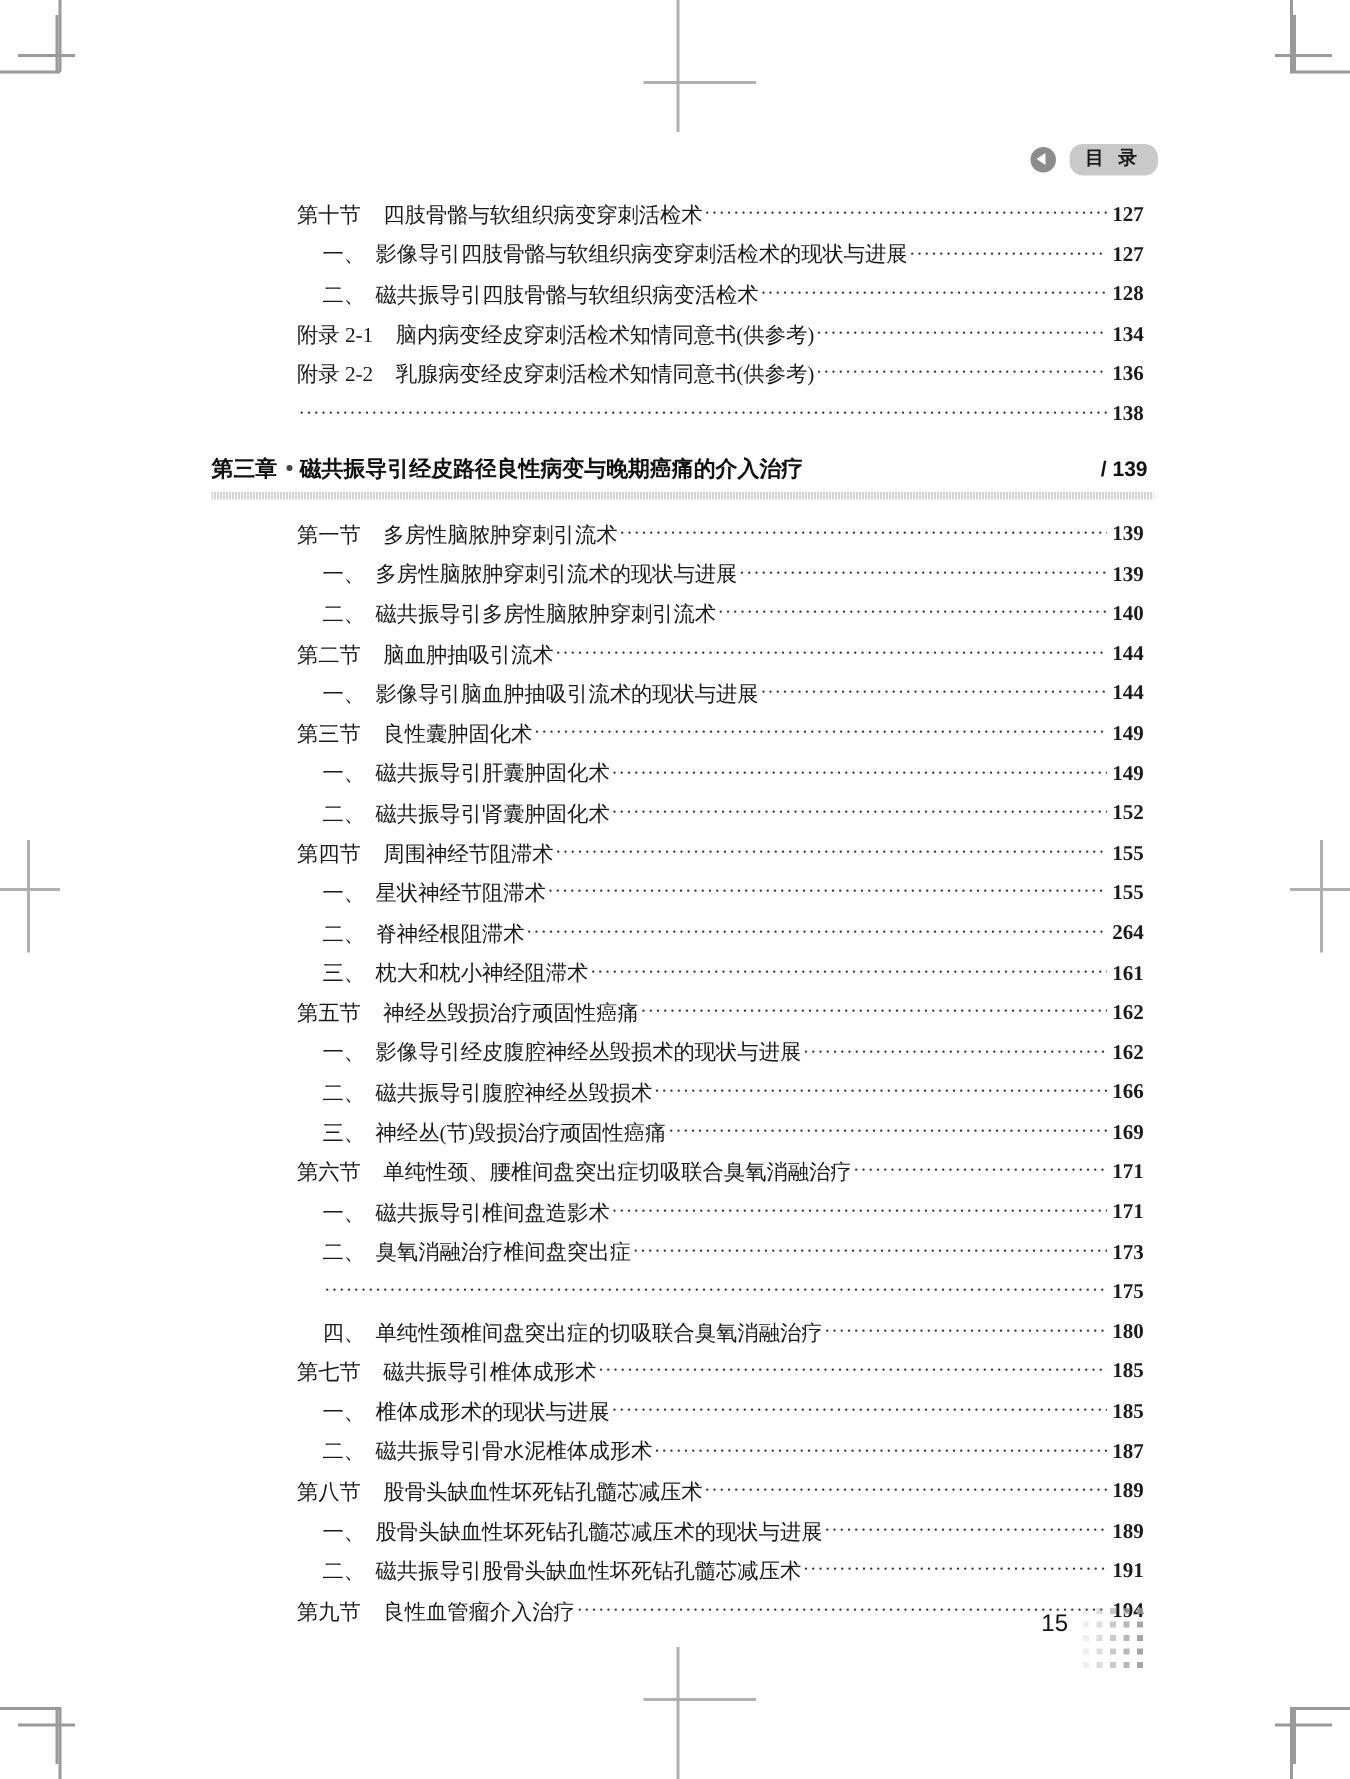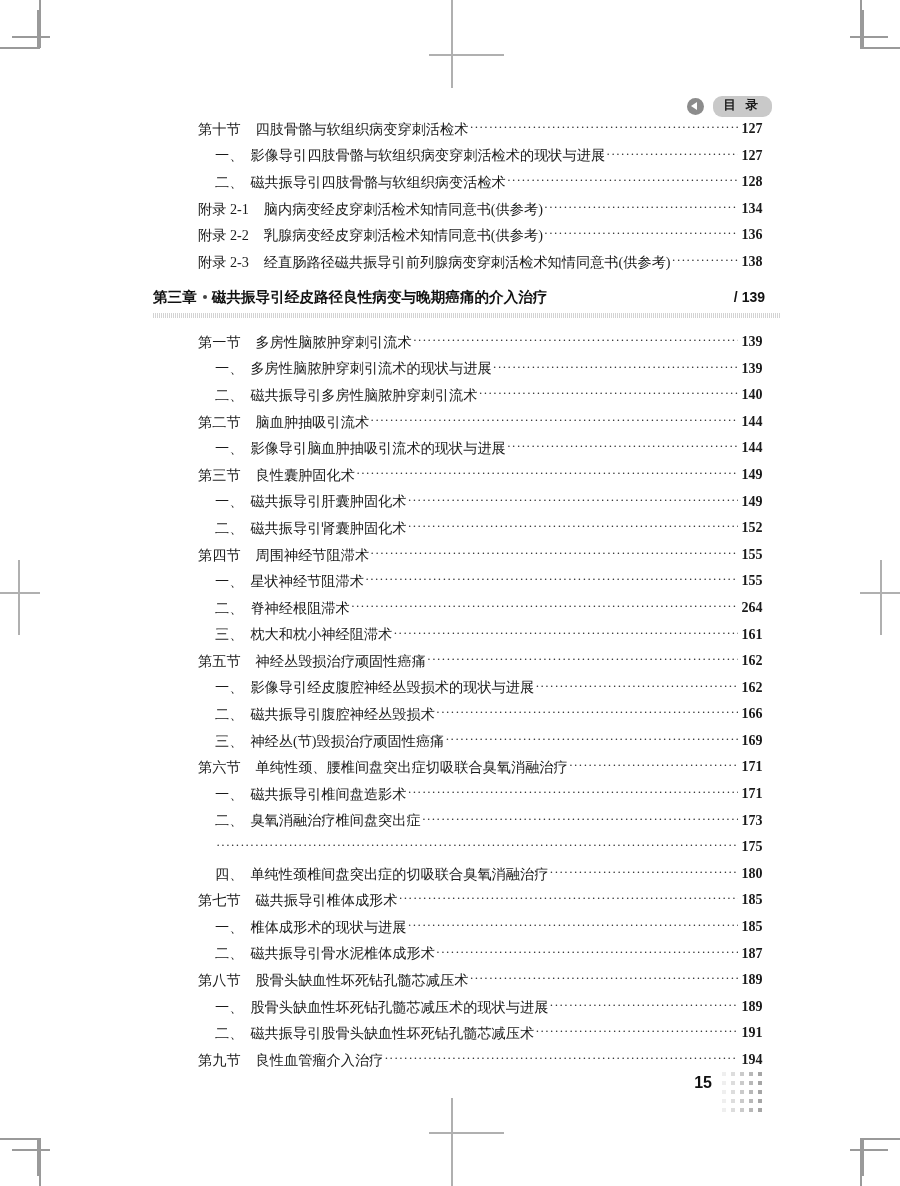--- a/index.html
+++ b/index.html
@@ -61,21 +61,21 @@
     font-weight: bold;
     letter-spacing: 3px;
     font-family: "Liberation Sans", "DejaVu Sans", sans-serif;
     line-height: 1.25;
   }
 
   
   .toc {
     position: absolute;
     left: 137px;
-    top: 120px;
+    top: 135px;
     width: 628px;
   }
 
   .entry {
     display: flex;
     align-items: flex-end;
     font-size: 14.2px;
     line-height: 1.0;
     margin-bottom: 10.6px;
     white-space: nowrap;
@@ -106,21 +106,21 @@
   .lvl-section { padding-left: 61px; }
   .lvl-sub     { padding-left: 78px; }
   .lvl-appendix{ padding-left: 61px; }
 
   .entry .num   { display: inline-block; }
   .entry .gap   { display: inline-block; width: 15px; }
   .entry .gap-s { display: inline-block; width: 7px; }
 
   
   .chapter {
-    margin: 19px 0 15px 16px;
+    margin: 19px 0 15px 4px;
     padding-left: 0;
     text-align: center;
   }
   .chapter-row {
     display: flex;
     align-items: baseline;
     font-family: "Liberation Sans", "DejaVu Sans", sans-serif;
     font-weight: bold;
     font-size: 14.6px;
     color: #111;
@@ -160,21 +160,21 @@
     right: 0;
     top: 1072px;
     width: 628px;
     display: flex;
     justify-content: flex-end;
     align-items: flex-start;
     gap: 10px;
   }
   .folio {
     font-family: "Liberation Sans", "DejaVu Sans", sans-serif;
-    font-weight: bold;
+    font-weight: normal;
     font-size: 16px;
     color: #111;
     padding-top: 2px;
   }
   .dotgrid {
     display: grid;
     grid-template-columns: repeat(5, 7px);
     grid-auto-rows: 7px;
     gap: 2px;
   }
@@ -257,21 +257,20 @@
         <span class="label"><span class="num">附录 2-1</span><span class="gap"></span><span>脑内病变经皮穿刺活检术知情同意书(供参考)</span></span>
         <span class="leader"></span>
         <span class="page">134</span>
       </div>
       <div class="entry lvl-appendix">
         <span class="label"><span class="num">附录 2-2</span><span class="gap"></span><span>乳腺病变经皮穿刺活检术知情同意书(供参考)</span></span>
         <span class="leader"></span>
         <span class="page">136</span>
       </div>
       <div class="entry lvl-appendix">
-        <span class="label"><span class="num">附录 2-3</span><span class="gap"></span><span>经直肠路径磁共振导引前列腺病变穿刺活检术知情同意书(供参考)</span></span>
         <span class="leader"></span>
         <span class="page">138</span>
       </div>
     </div>
 
   <div class="chapter">
     <div class="chapter-row">
       <span class="chapter-title">第三章</span>
       <span class="chapter-dot"></span>
       <span class="chapter-title">磁共振导引经皮路径良性病变与晚期癌痛的介入治疗</span>

